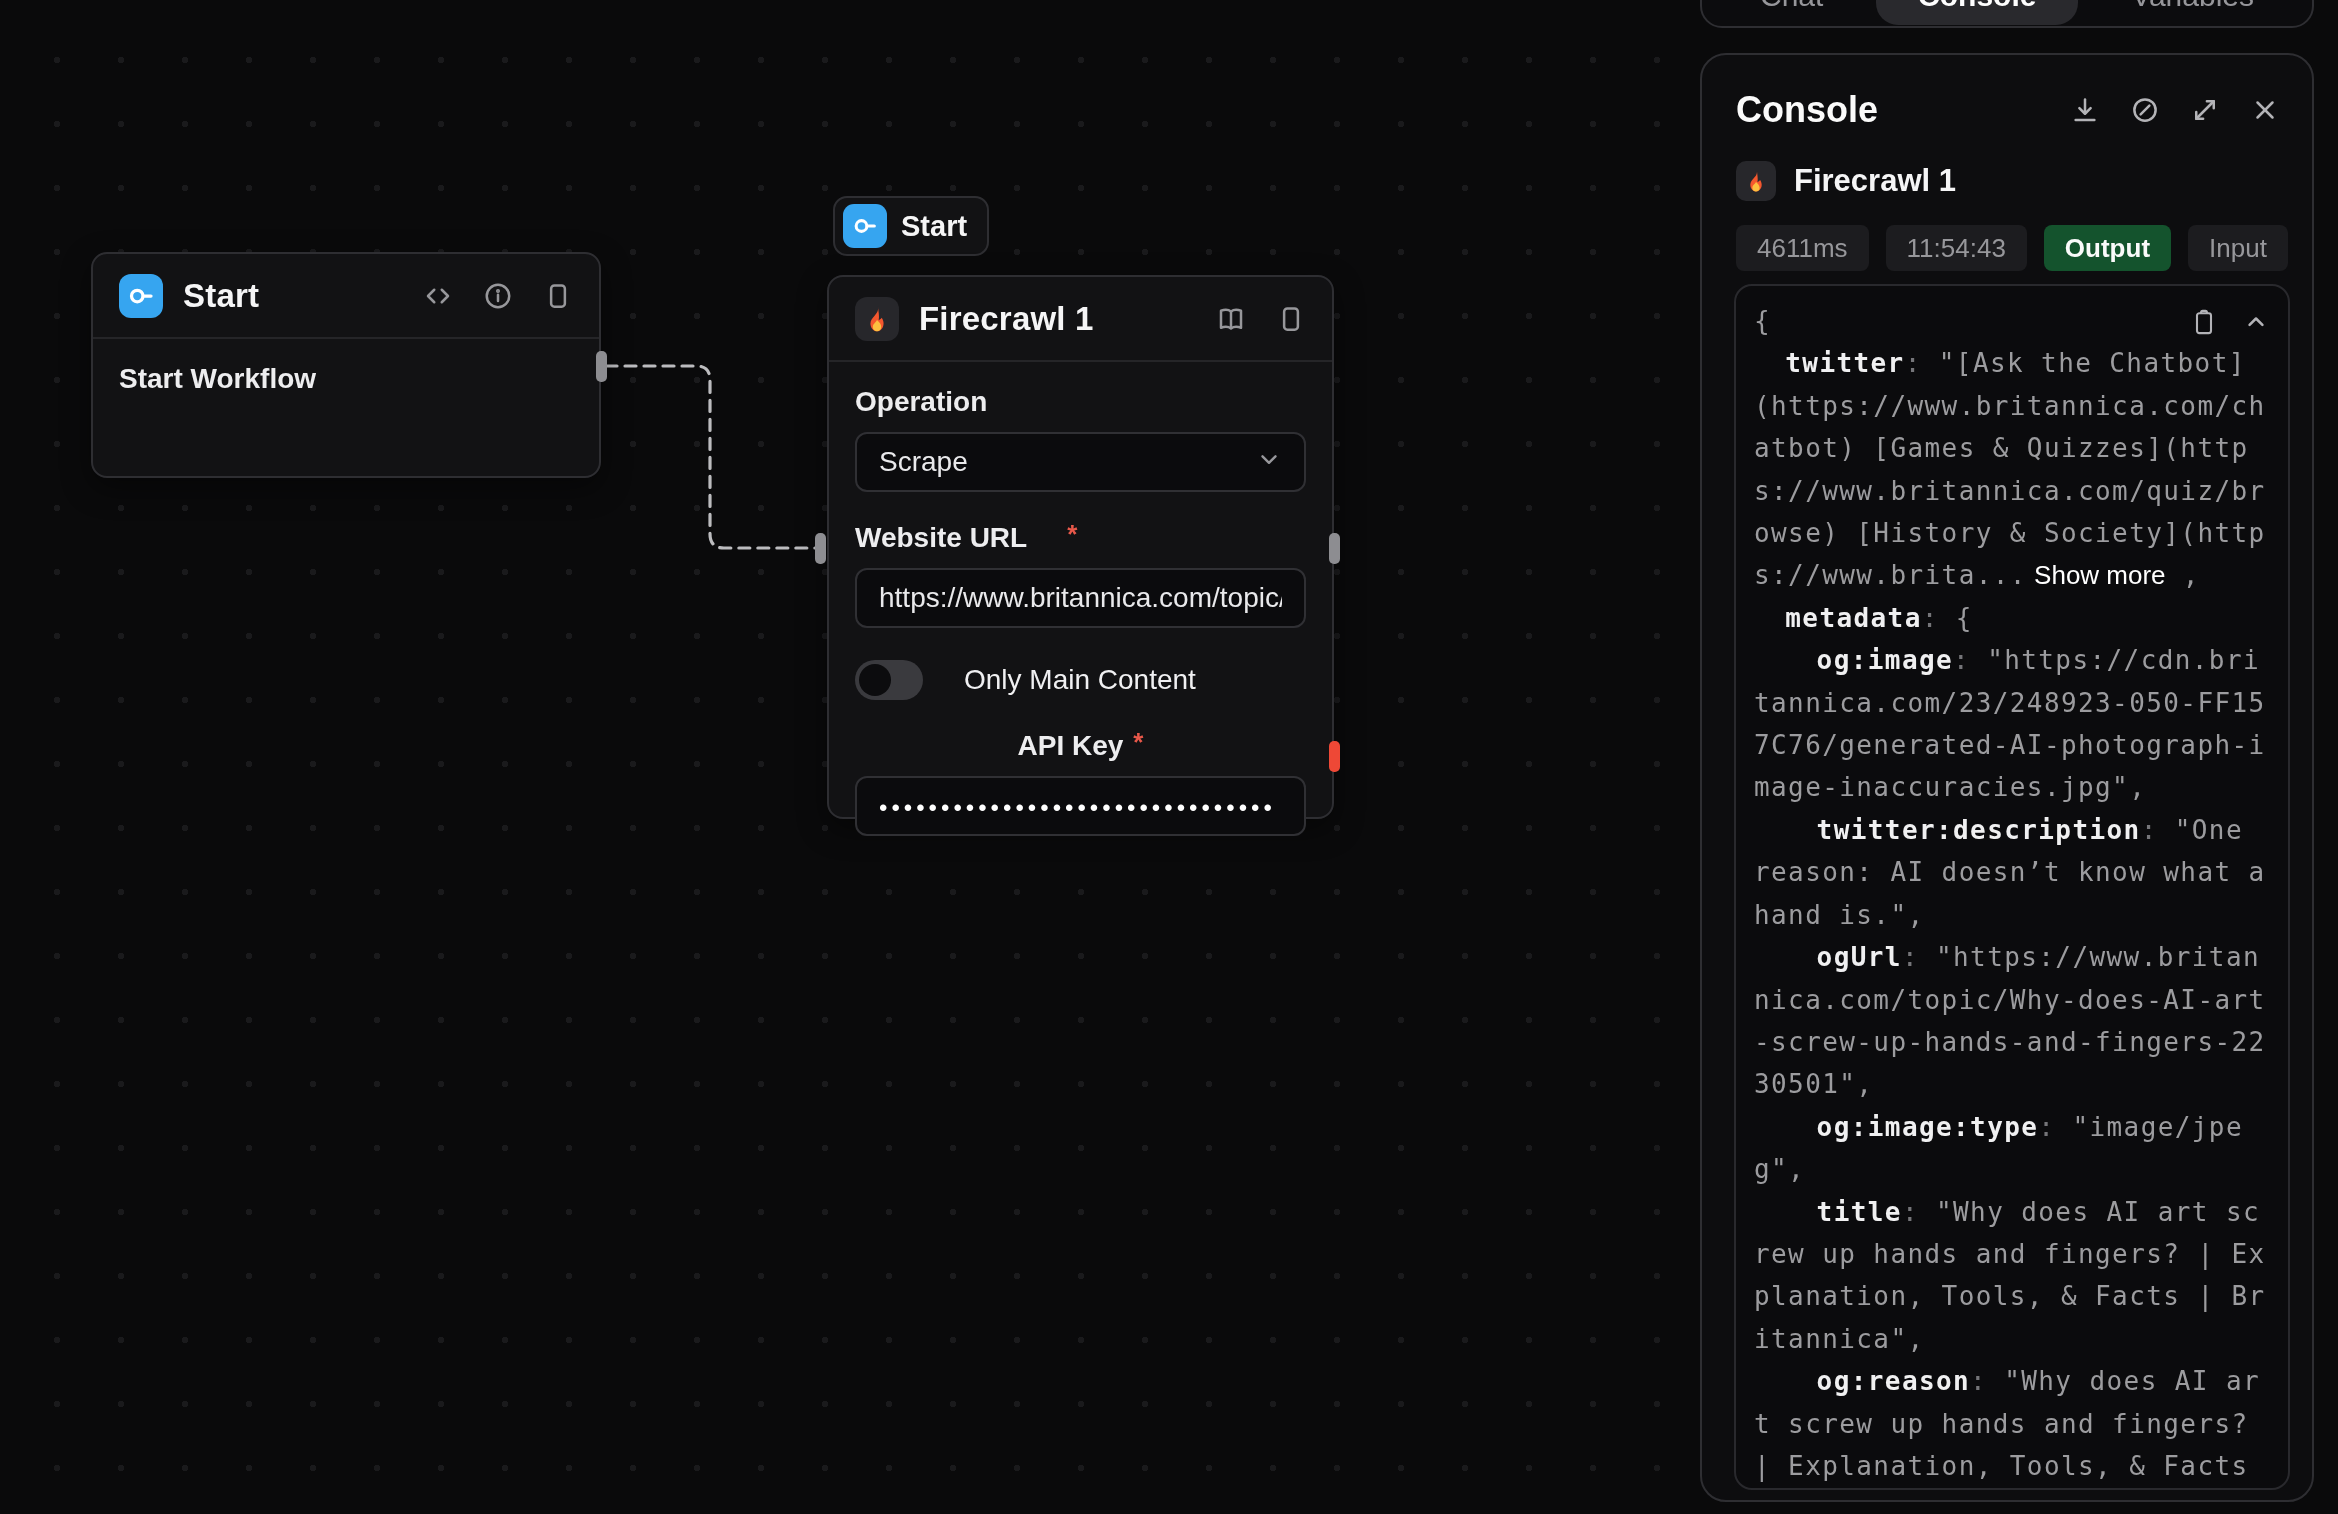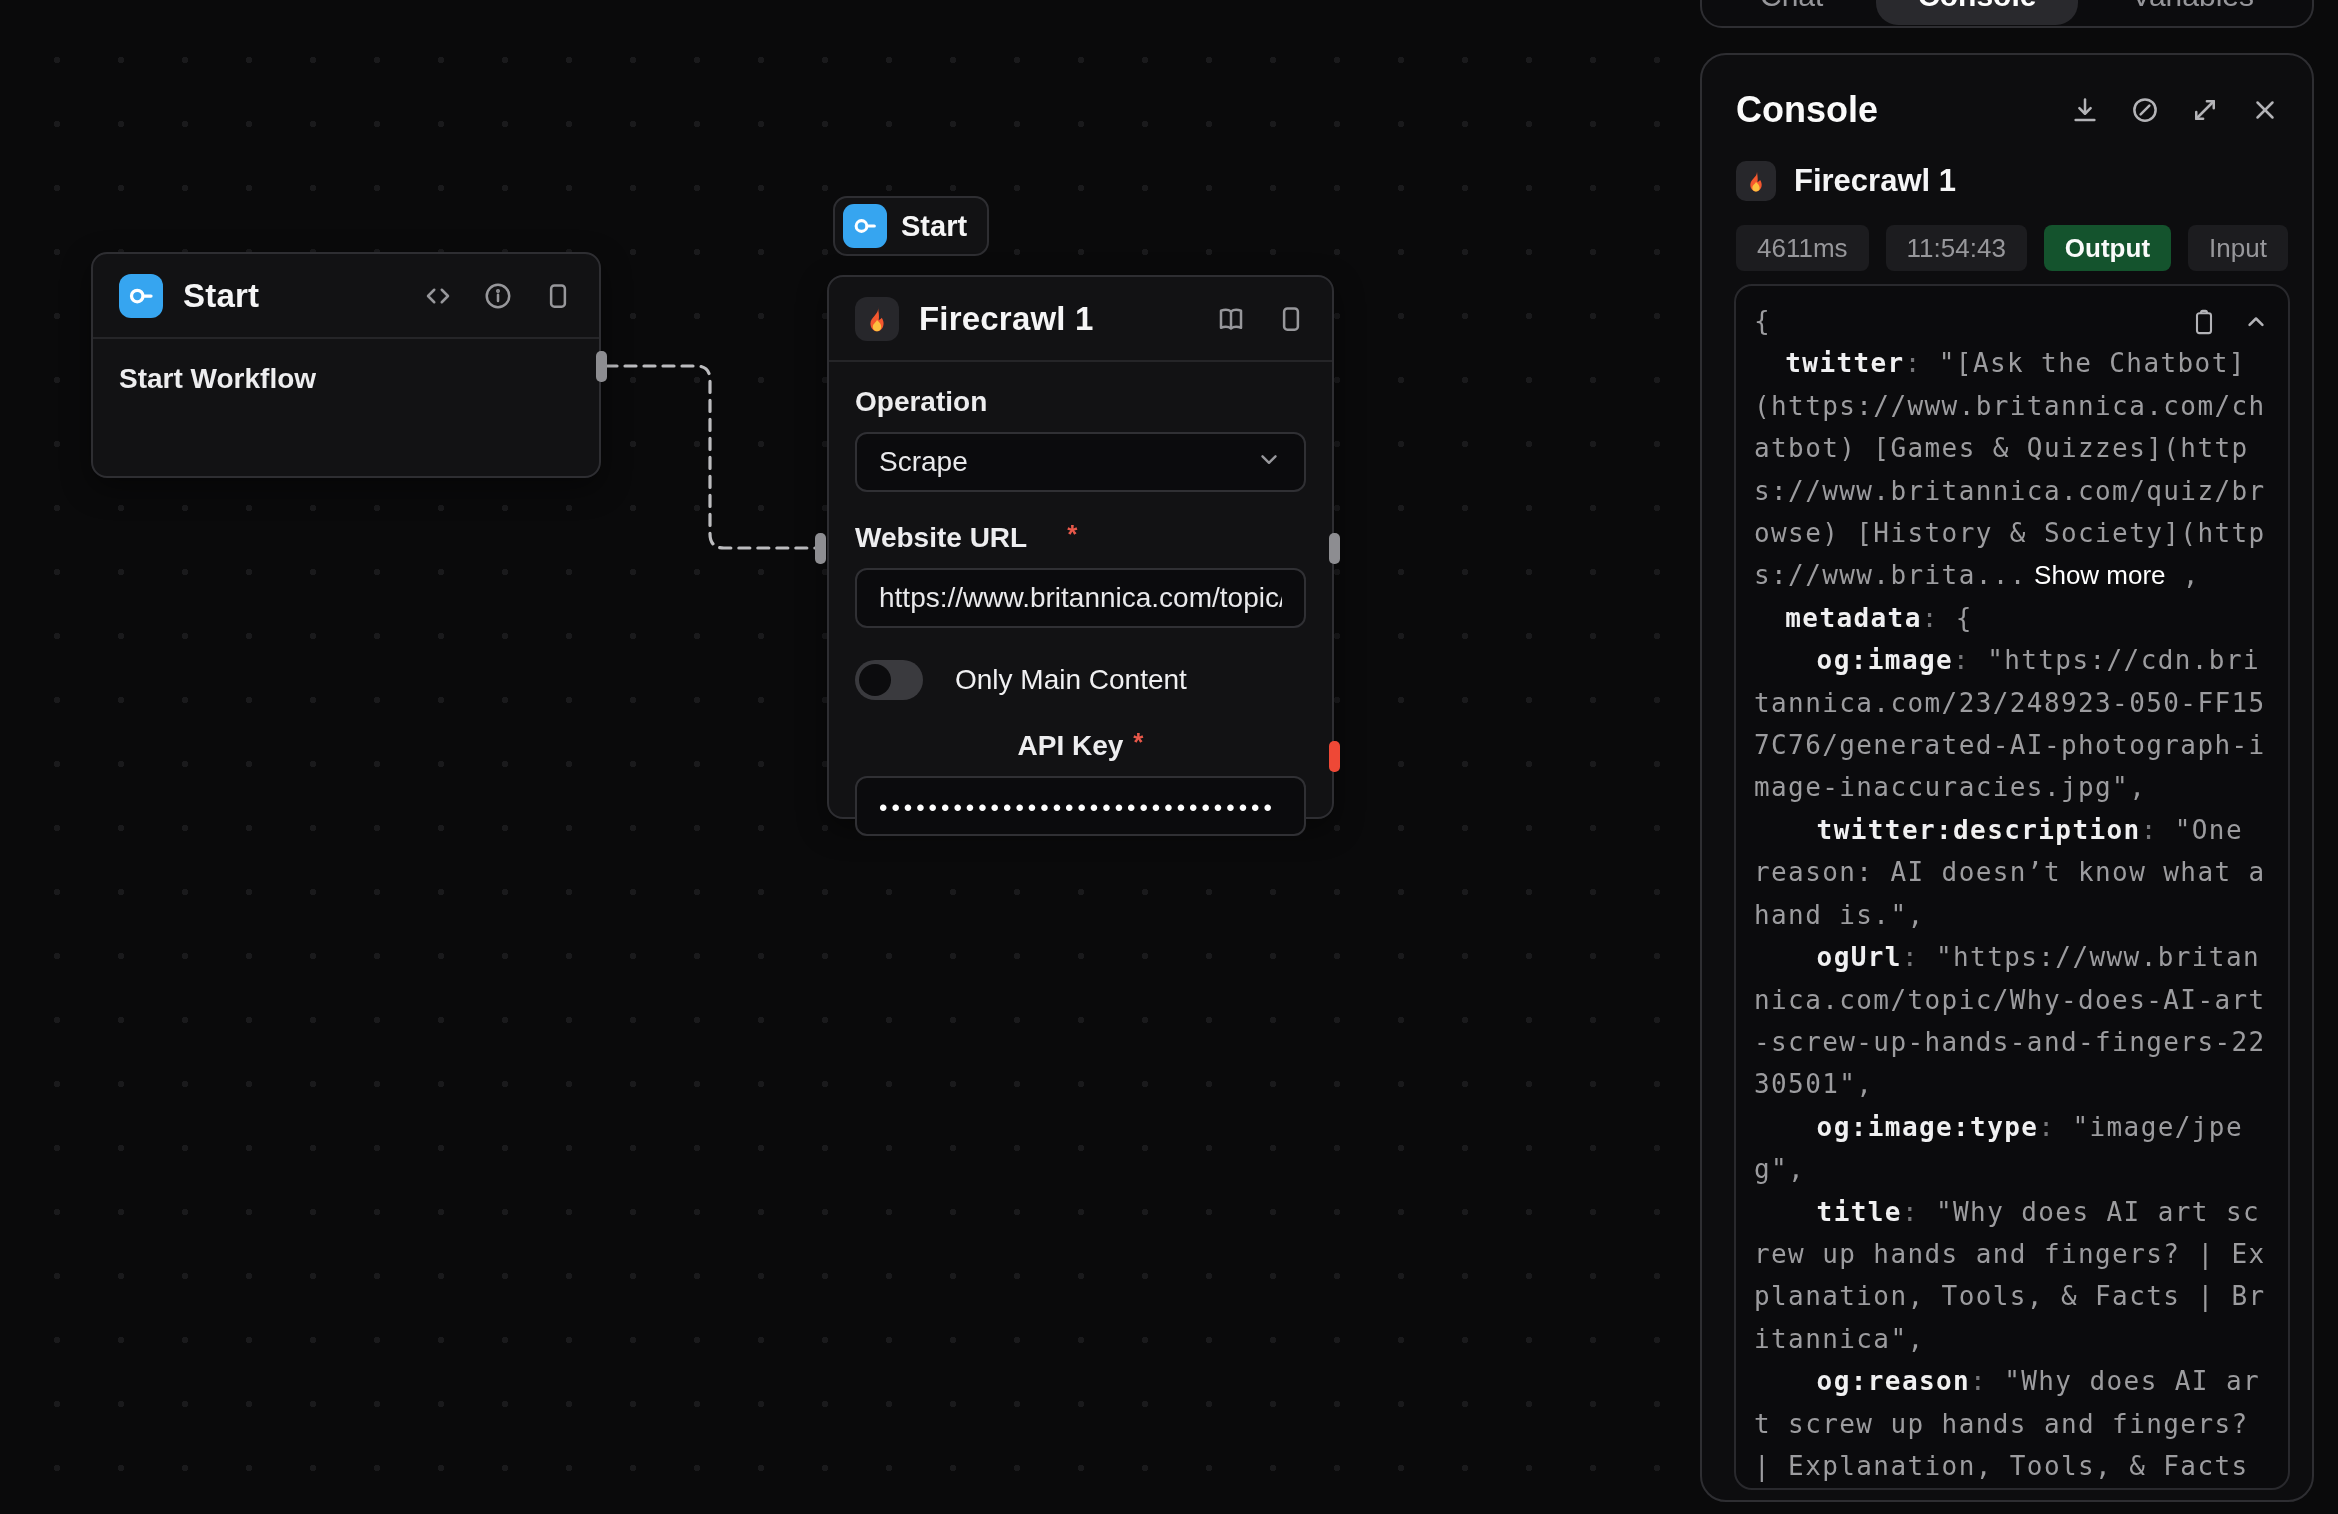--- a/index.html
+++ b/index.html
@@ -50,21 +50,21 @@
   .select, .text-input {
     height:60px; border:2px solid #303034; border-radius:12px; background:#0b0b0d;
     display:flex; align-items:center; padding:0 22px;
     font-size:28px; color:#e9e9eb; overflow:hidden;
   }
   .select { justify-content:space-between; cursor:pointer; }
   .select .sel-val { white-space:nowrap; }
   .text-input .val { white-space:nowrap; overflow:hidden; }
   .mt { margin-top:30px;gap:40px; }
 
-  .toggle-row { display:flex; align-items:center; gap:32px; margin-top:32px; height:40px; }
+  .toggle-row { display:flex; align-items:center; gap:41px; margin-top:32px; height:40px; }
   .toggle { width:68px; height:40px; border-radius:20px; background:#3a3a3e; position:relative; flex:none; cursor:pointer; }
   .toggle .knob { position:absolute; left:4px; top:4px; width:32px; height:32px; border-radius:50%; background:#0c0c0e; }
   .toggle-label { font-size:28px; color:#f0f0f2; font-weight:400; }
 
   .dots-value { font-size:24px; letter-spacing:4px; color:#ffffff; white-space:nowrap; overflow:hidden; transform:translateY(2px); }
 
   
   .start-pill {
     position:absolute; left:833px; top:196px; height:60px;
     display:inline-flex; align-items:center; gap:14px; padding:0 20px 0 8px;

